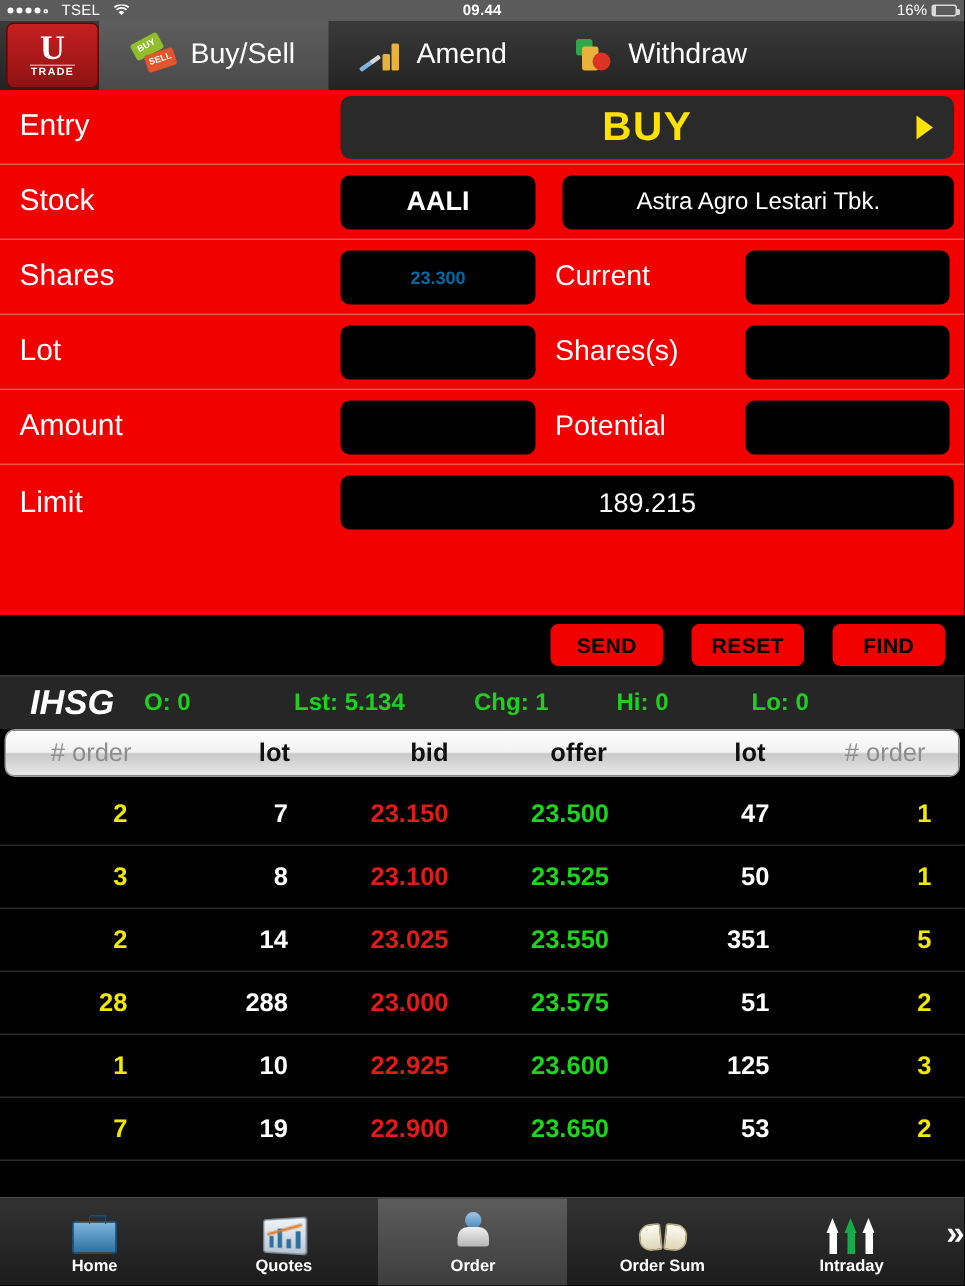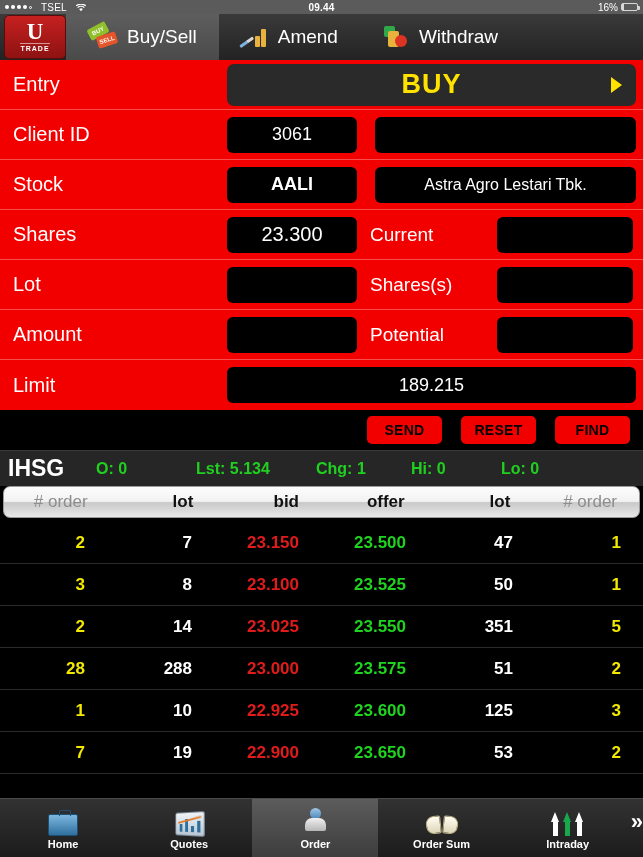--- a/index.html
+++ b/index.html
@@ -102,41 +102,41 @@
     width: 409px; height: 42px; background: #2a2a2a; border-radius: 7px;
     position: relative; display: flex; align-items: center; justify-content: center;
   }
   .buybtn .lbl { color: #ffe200; font-size: 27px; font-weight: bold; letter-spacing: 1px; }
   .buybtn .arw {
     position: absolute; right: 14px; width: 0; height: 0;
     border-left: 11px solid #ffe200; border-top: 8px solid transparent; border-bottom: 8px solid transparent;
   }
   .midlabel { color: #fff; font-size: 19px; width: 140px; padding-left: 13px; }
   .bold { font-weight: bold; }
-  .yellowtxt { color: #ffffff; font-weight: normal; font-size: 20px; }
+  .yellowtxt { color: #0369a1; font-weight: bold; font-size: 12px; }
 
   
   .actions {
     position: absolute; top: 410px; left: 0; width: 643px; height: 40px;
     background: #000; display: flex; align-items: center; justify-content: flex-end;
     gap: 19px; padding-right: 13px;
   }
   .abtn {
     background: #f20000; color: #000; border-radius: 5px;
     font-size: 14px; font-weight: bold; letter-spacing: .3px;
     padding: 6px 0; width: 75px; text-align: center;
   }
 
   
   .ihsg {
     position: absolute; top: 450px; left: 0; width: 643px; height: 36px;
     background: #262626; display: flex; align-items: center;
     border-top: 1px solid #3a3a3a;
   }
-  .ihsg .name { color: #fff; font-size: 23px; font-weight: bold; padding-left: 8px; width: 96px; }
+  .ihsg .name { color: #fff; font-size: 23px; font-weight: bold; padding-left: 20px; width: 96px; font-style: italic; }
   .ihsg .st { color: #20d020; font-size: 16px; font-weight: bold; }
   .ihsg .s1 { width: 100px; } .ihsg .s2 { width: 120px; }
   .ihsg .s3 { width: 95px; } .ihsg .s4 { width: 90px; }
 
   
   .obhead {
     position: absolute; top: 486px; left: 3px; width: 637px; height: 32px;
     background: linear-gradient(#fdfdfd, #f2f2f2 48%, #c9c9c9 52%, #e8e8e8);
     border-radius: 7px; border: 1px solid #9a9a9a;
     display: flex; align-items: center;
@@ -261,25 +261,20 @@
   <div class="form">
 
     <div class="frow">
       <div class="flabel">Entry</div>
       <div class="buybtn">
         <span class="lbl">BUY</span>
         <span class="arw"></span>
       </div>
     </div>
 
-    <div class="frow">
-      <div class="flabel">Client ID</div>
-      <div class="fld half">3061</div>
-      <div class="fld" style="width:261px;margin-left:18px;"></div>
-    </div>
 
     <div class="frow">
       <div class="flabel">Stock</div>
       <div class="fld half bold">AALI</div>
       <div class="fld" style="width:261px;margin-left:18px;font-size:16px;">Astra Agro Lestari Tbk.</div>
     </div>
 
     <div class="frow">
       <div class="flabel">Shares</div>
       <div class="fld half yellowtxt">23.300</div>

